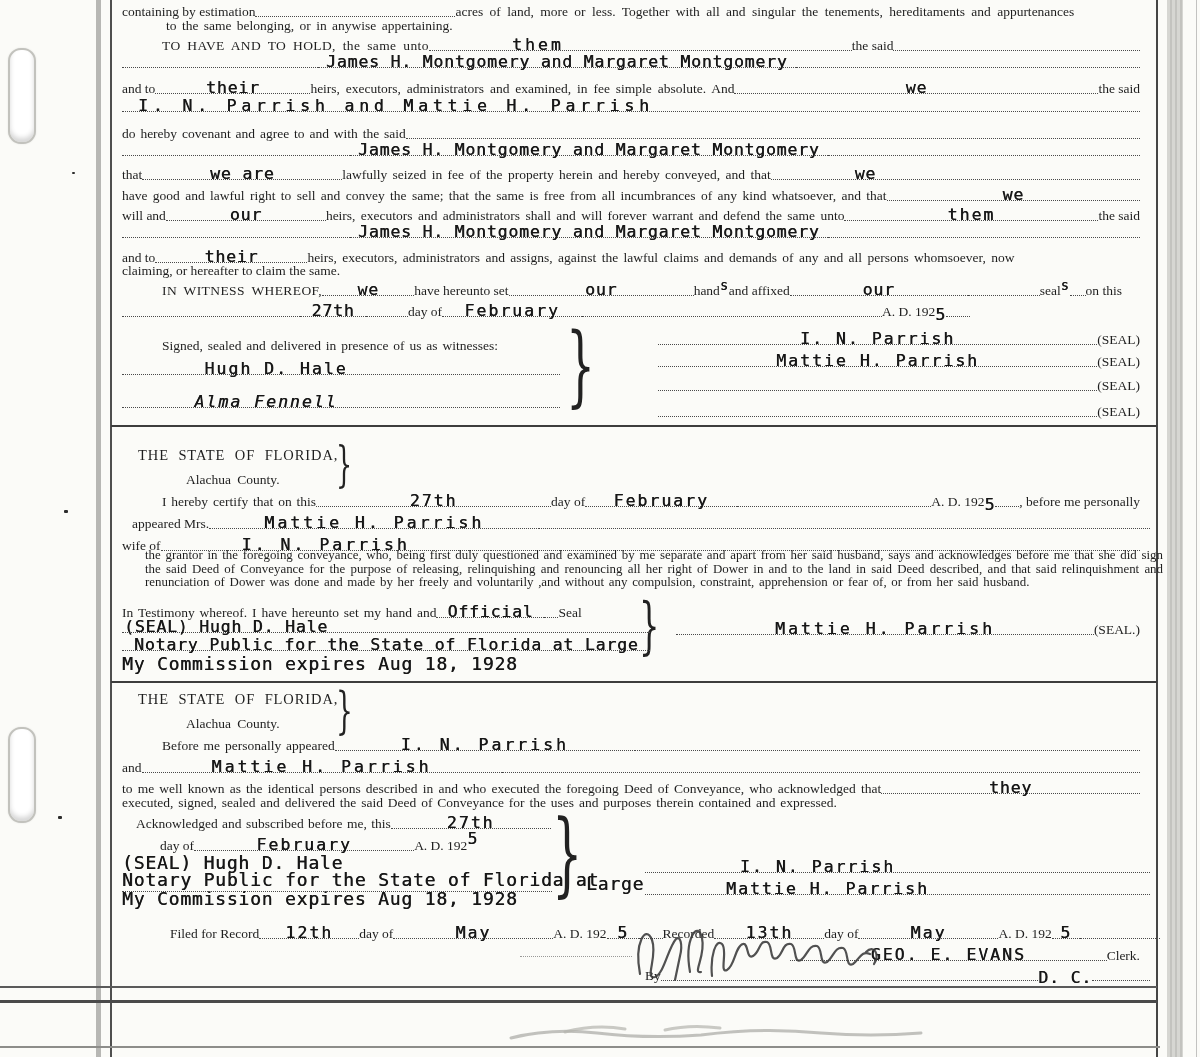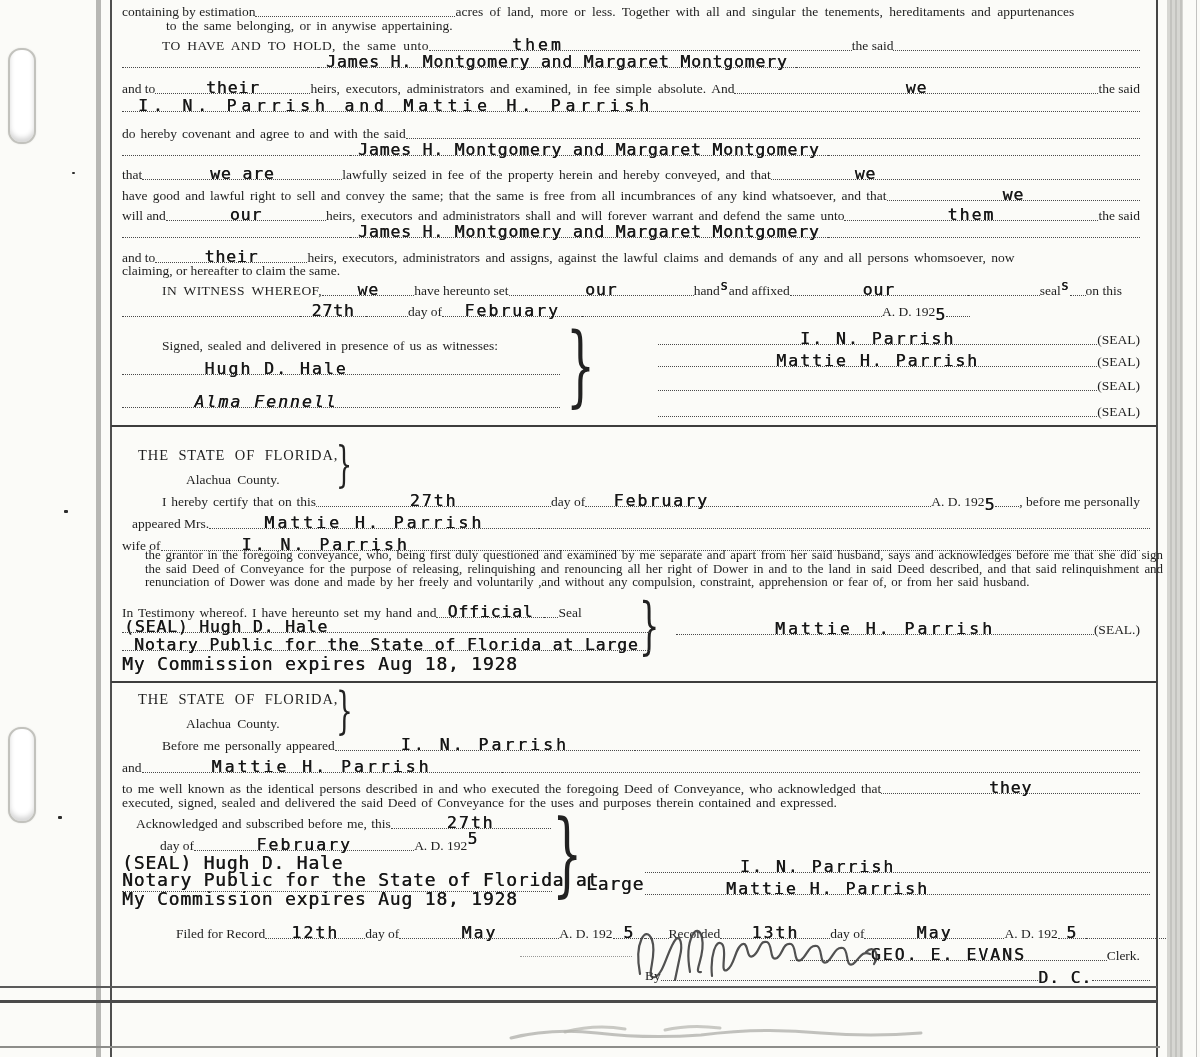--- a/index.html
+++ b/index.html
@@ -353,21 +353,21 @@
     <span class="fill grow" style="padding-right:160px;">
         <span class="typed ls2">I. N. Parrish</span>
       </span>
   </div>
   <div class="r" style="left:645px;top:878px;width:505px;">
     <span class="fill grow" style="padding-right:140px;">
         <span class="typed ls2">Mattie H. Parrish</span>
       </span>
   </div>
 
-  <div class="r" style="left:176px;top:922px;width:990px;">
+  <div class="r" style="left:170px;top:922px;width:990px;">
     <span class="p">Filed for Record</span>
     <span class="fill" style="width:100px;">
         <span class="typed ls2">12th</span>
       </span>
     <span class="p">day of</span>
     <span class="fill" style="width:160px;">
         <span class="typed ls2">May</span>
       </span>
     <span class="p">A. D. 192</span>
     <span class="fill" style="width:32px;">

